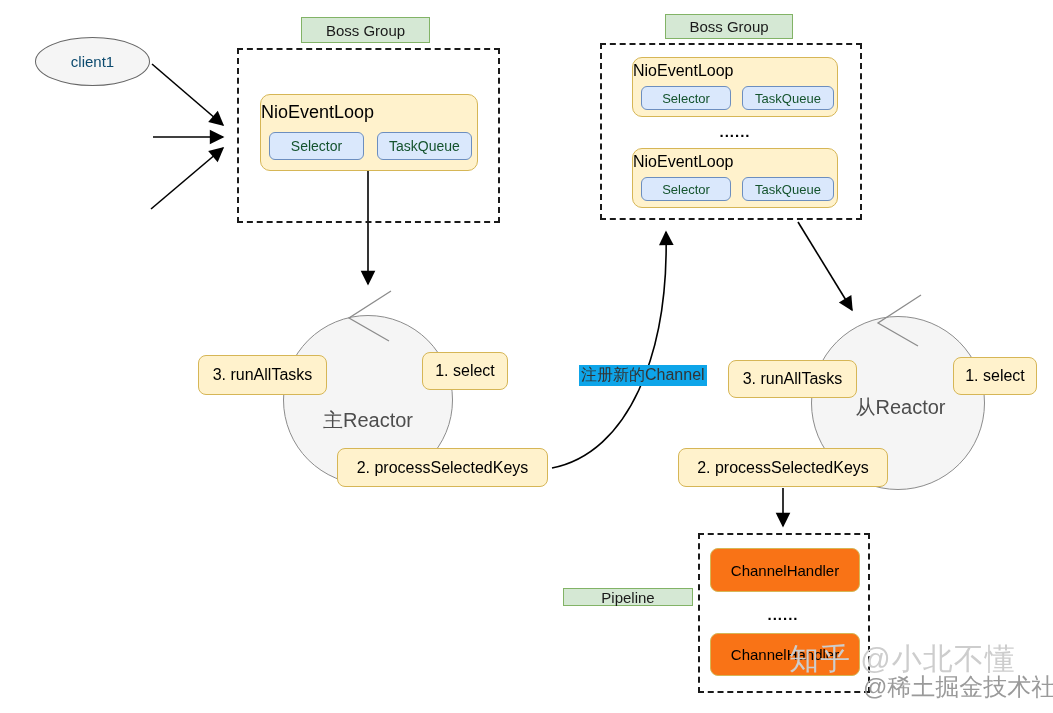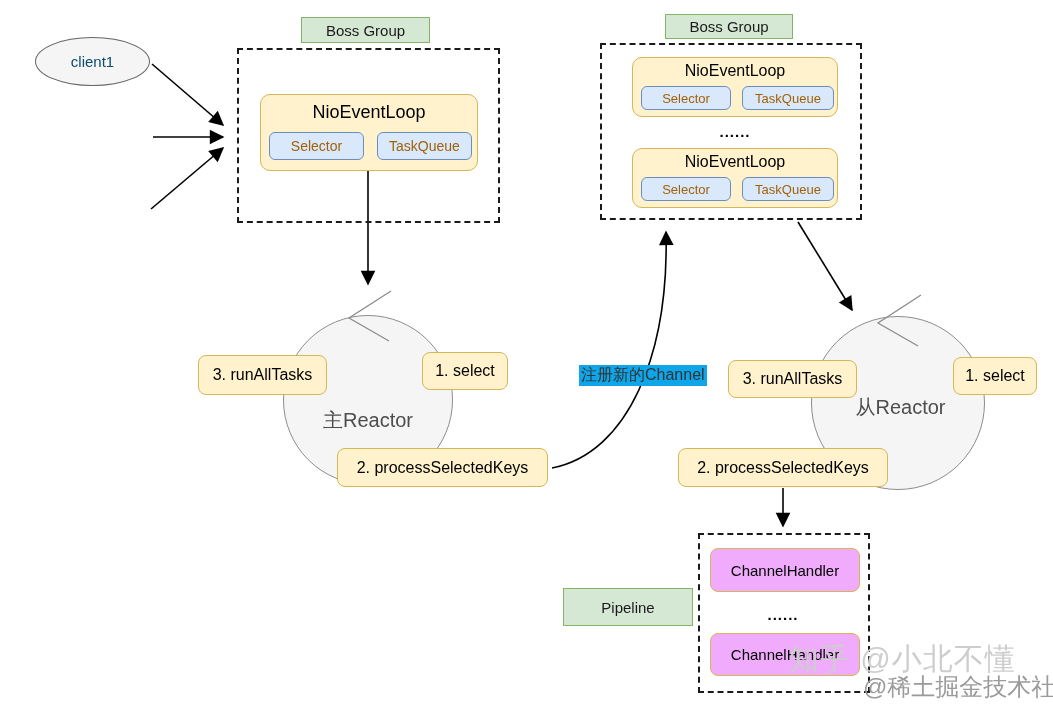--- a/index.html
+++ b/index.html
@@ -40,32 +40,31 @@
   }
   .yellow-box {
     position: absolute;
     background: #fff2cc;
     border: 1px solid #d6b656;
     border-radius: 10px;
   }
   .nel-title {
     position: absolute;
     left: 0; right: 0;
-    text-align: center;
     color: #000;
   }
   .blue-box {
     position: absolute;
     background: #dae8fc;
     border: 1px solid #6c8ebf;
     border-radius: 6px;
     display: flex;
     align-items: center;
     justify-content: center;
-    color: #a16207;
+    color: #14532d;
   }
   .circle {
     position: absolute;
     background: #f5f5f5;
     border: 1px solid #8c8c8c;
     border-radius: 50%;
   }
   .reactor-name {
     position: absolute;
     text-align: center;
@@ -86,21 +85,21 @@
   .dots {
     position: absolute;
     text-align: center;
     font-weight: bold;
     font-size: 15px;
     letter-spacing: 1px;
     color: #000;
   }
   .handler-box {
     position: absolute;
-    background: #f0abfc;
+    background: #f97316;
     border: 1px solid #d6b656;
     border-radius: 8px;
     display: flex;
     align-items: center;
     justify-content: center;
     font-size: 15px;
     color: #000;
   }
   .edge-label {
     position: absolute;
@@ -185,21 +184,21 @@
   <div class="step-box" style="left:422px; top:352px; width:86px; height:38px;">1. select</div>
   <div class="step-box" style="left:337px; top:448px; width:211px; height:39px;">2. processSelectedKeys</div>
 
   <div class="reactor-name" style="left:811px; top:394px; width:179px;">从Reactor</div>
   <div class="step-box" style="left:728px; top:360px; width:129px; height:38px;">3. runAllTasks</div>
   <div class="step-box" style="left:953px; top:357px; width:84px; height:38px;">1. select</div>
   <div class="step-box" style="left:678px; top:448px; width:210px; height:39px;">2. processSelectedKeys</div>
 
   <div class="edge-label" style="left:579px; top:365px;">注册新的Channel</div>
 
-  <div class="green-label" style="left:563px; top:588px; width:130px; height:38px;">Pipeline</div>
+  <div class="green-label" style="left:563px; top:588px; width:130px; height:18px;">Pipeline</div>
   <div class="dashed-box" style="left:698px; top:533px; width:172px; height:160px;"></div>
   <div class="handler-box" style="left:710px; top:548px; width:150px; height:44px;">ChannelHandler</div>
   <div class="dots" style="left:748px; top:606px; width:70px;">......</div>
   <div class="handler-box" style="left:710px; top:633px; width:150px; height:43px;">ChannelHandler</div>
 
   <div class="wm1" style="left:789px; top:639px;">知乎 @小北不懂</div>
   <div class="wm2" style="left:863px; top:671px;">@稀土掘金技术社区</div>
 
 </div>
 

